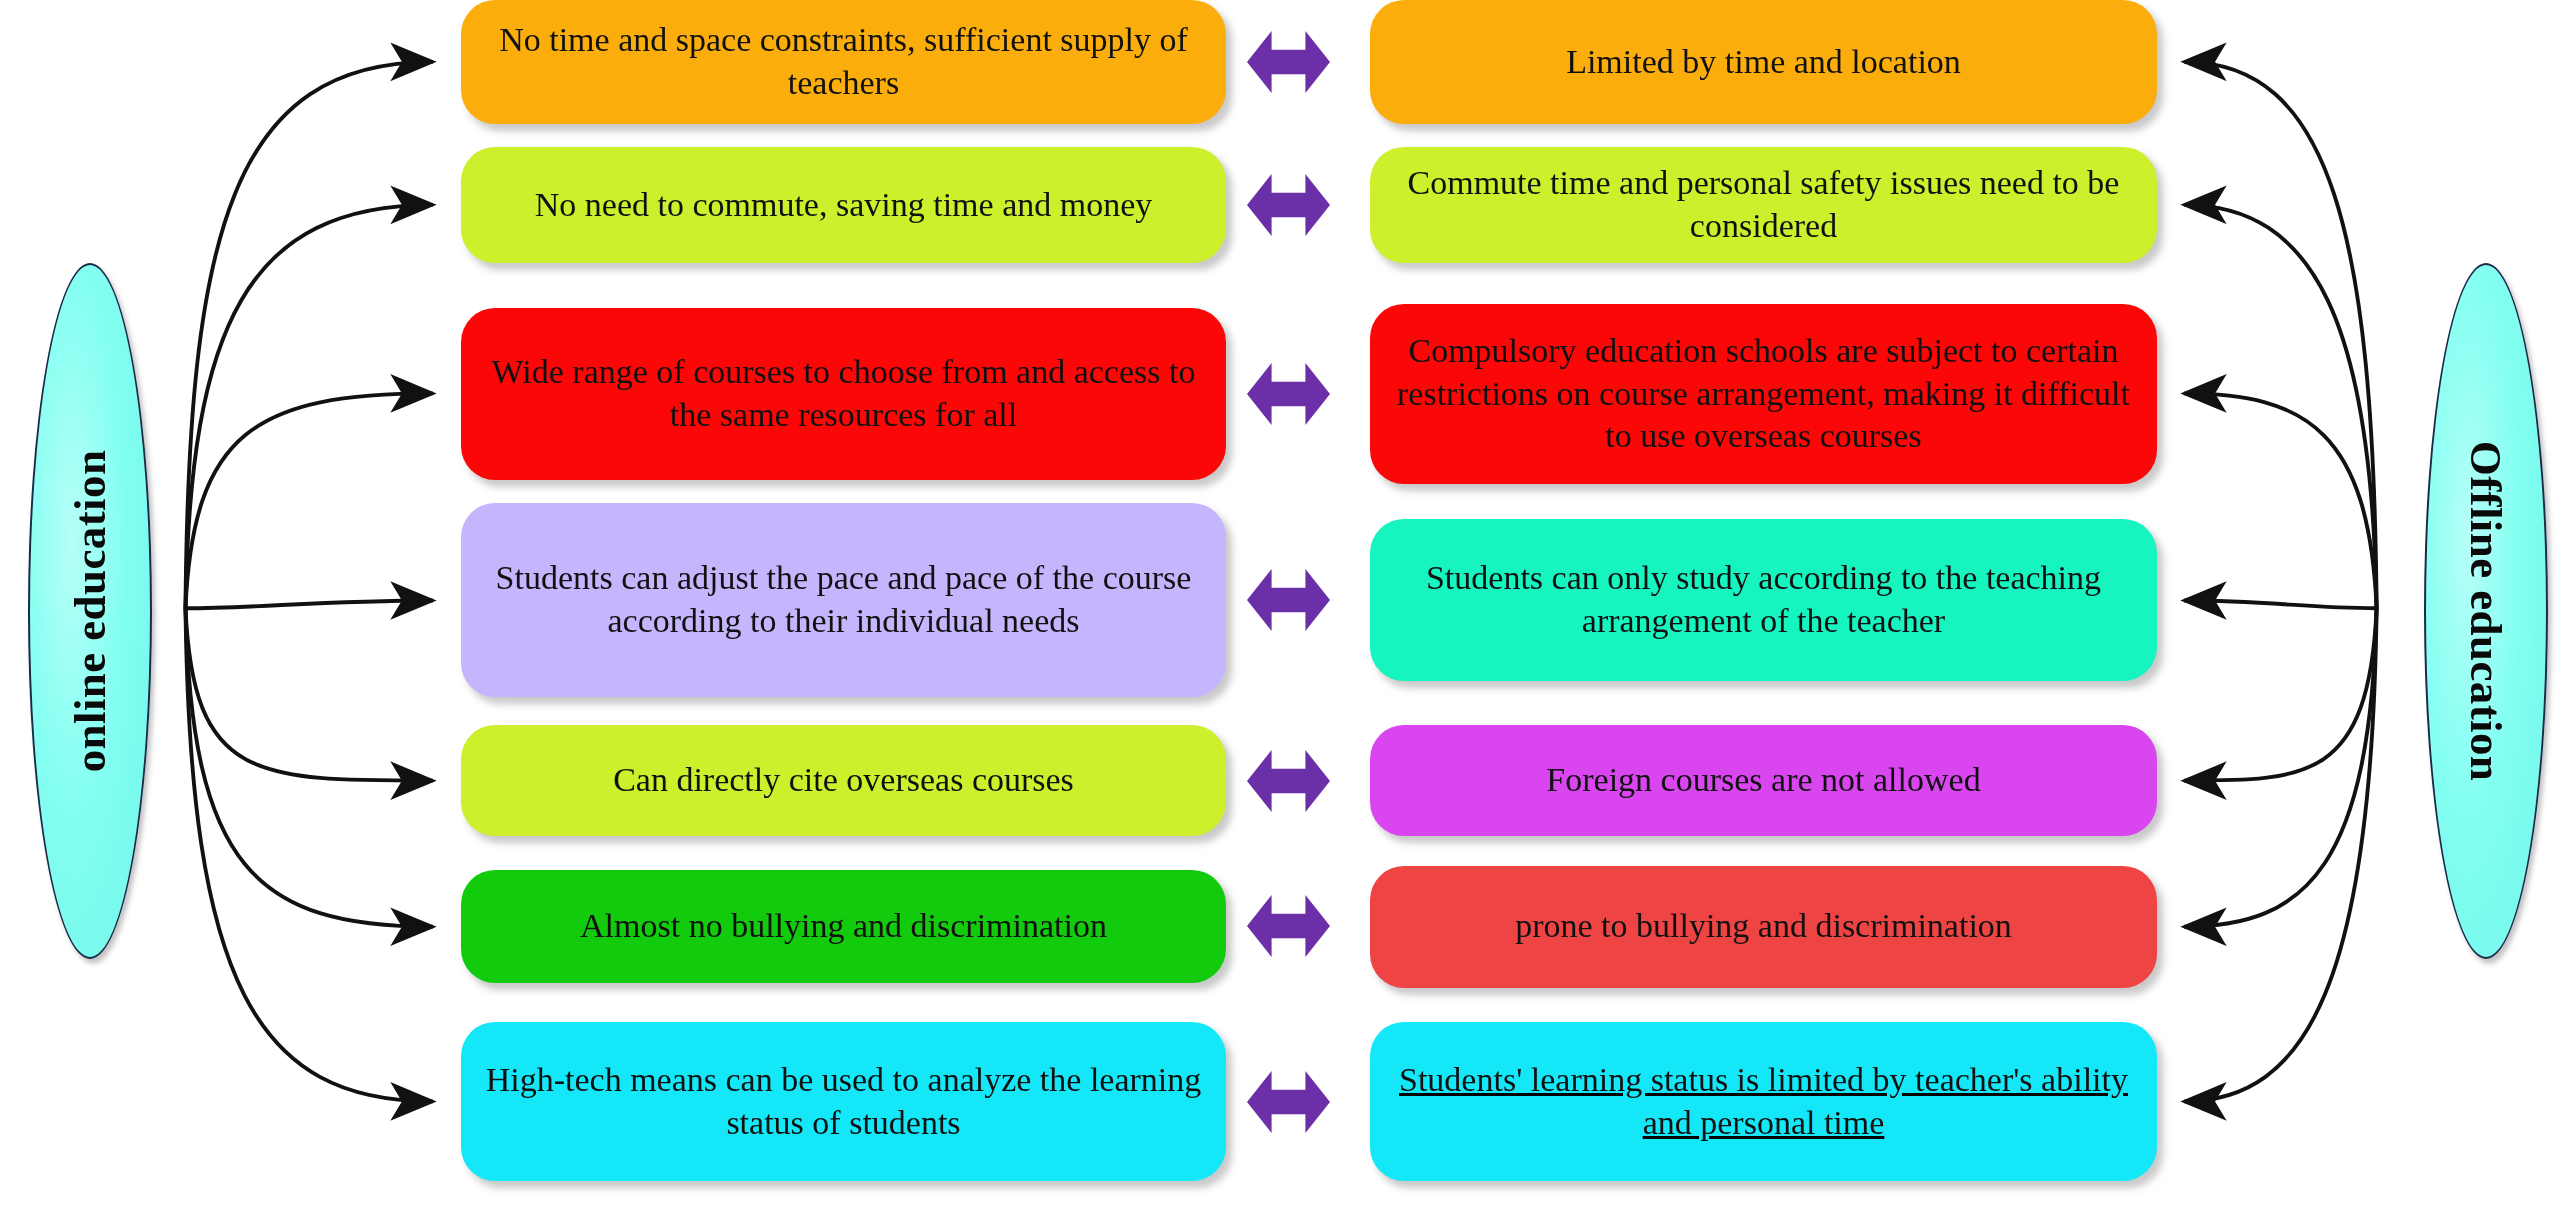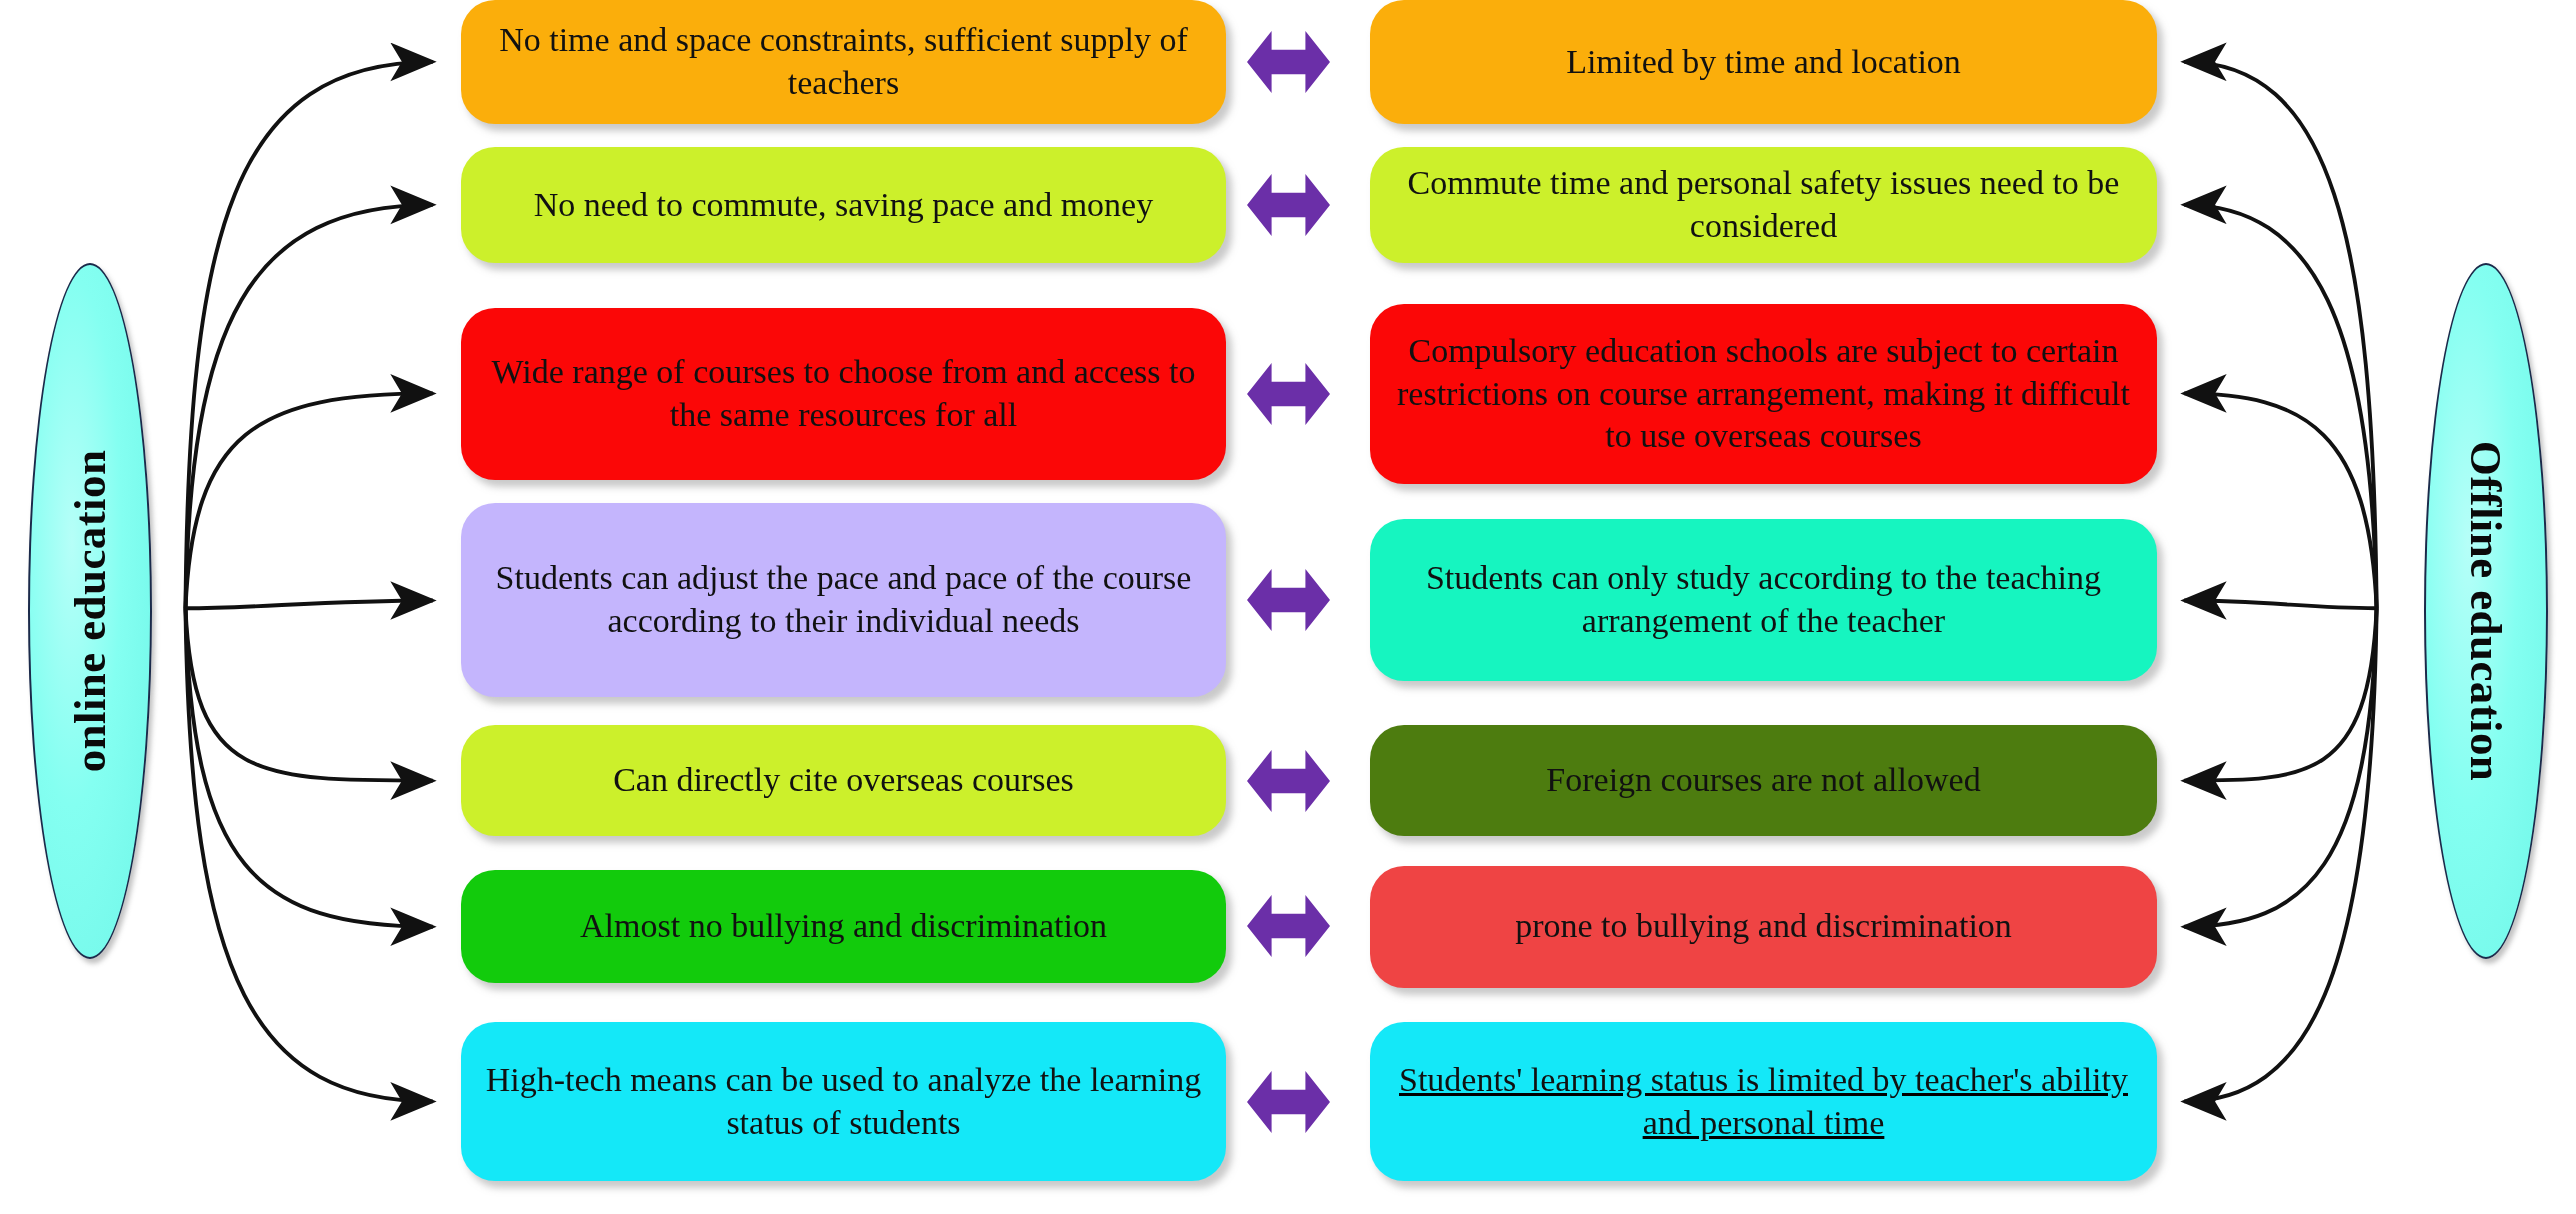--- a/index.html
+++ b/index.html
@@ -139,21 +139,21 @@
           <svg viewBox="0 0 108 88" preserveAspectRatio="none">
             <path d="M0,44 L32,4 L32,28 L76,28 L76,4 L108,44 L76,84 L76,60 L32,60 L32,84 Z" fill="#6B2FA8"></path>
           </svg>
         </div>
         <div class="pill pill-right" style="height: 124px; background: rgb(251, 174, 11);">
           <span class="pill-text">Limited by time and location</span>
         </div>
       </div>
       <div class="row" style="top: 147px; height: 116px;">
         <div class="pill pill-left" style="height: 116px; background: rgb(204, 240, 43);">
-          <span class="pill-text">No need to commute, saving pace and money</span>
+          <span class="pill-text">No need to commute, saving time and money</span>
         </div>
         <div class="dbl-arrow" style="top: 24px;">
           <svg viewBox="0 0 108 88" preserveAspectRatio="none">
             <path d="M0,44 L32,4 L32,28 L76,28 L76,4 L108,44 L76,84 L76,60 L32,60 L32,84 Z" fill="#6B2FA8"></path>
           </svg>
         </div>
         <div class="pill pill-right" style="height: 116px; background: rgb(204, 240, 43);">
           <span class="pill-text">Commute time and personal safety issues need to be considered</span>
         </div>
       </div>
@@ -185,21 +185,21 @@
       </div>
       <div class="row" style="top: 725px; height: 111px;">
         <div class="pill pill-left" style="height: 111px; background: rgb(204, 240, 43);">
           <span class="pill-text">Can directly cite overseas courses</span>
         </div>
         <div class="dbl-arrow" style="top: 21.6px;">
           <svg viewBox="0 0 108 88" preserveAspectRatio="none">
             <path d="M0,44 L32,4 L32,28 L76,28 L76,4 L108,44 L76,84 L76,60 L32,60 L32,84 Z" fill="#6B2FA8"></path>
           </svg>
         </div>
-        <div class="pill pill-right" style="height: 111px; background: #4d7c0f;">
+        <div class="pill pill-right" style="height: 111px; background: #d946ef;">
           <span class="pill-text">Foreign courses are not allowed</span>
         </div>
       </div>
       <div class="row" style="top: 870px; height: 113px;">
         <div class="pill pill-left" style="height: 113px; background: rgb(18, 203, 12);">
           <span class="pill-text">Almost no bullying and discrimination</span>
         </div>
         <div class="dbl-arrow" style="top: 22.4px;">
           <svg viewBox="0 0 108 88" preserveAspectRatio="none">
             <path d="M0,44 L32,4 L32,28 L76,28 L76,4 L108,44 L76,84 L76,60 L32,60 L32,84 Z" fill="#6B2FA8"></path>

